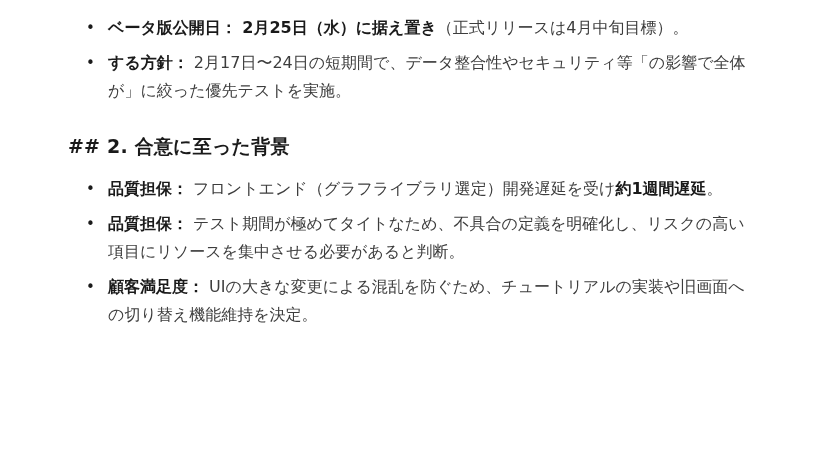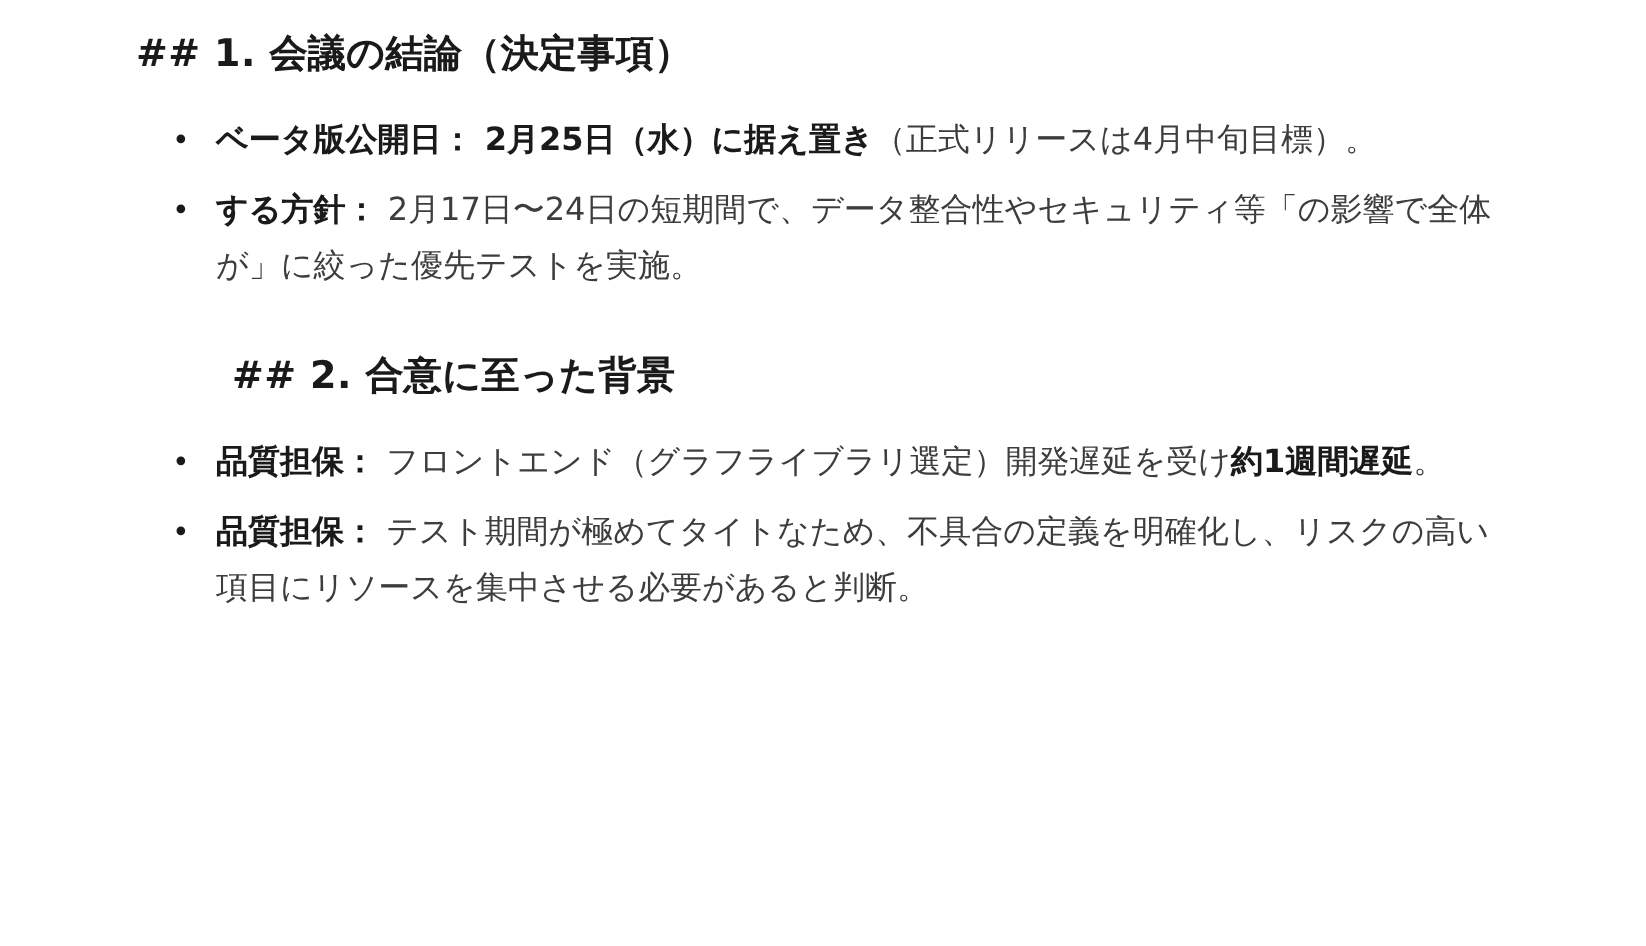--- a/index.html
+++ b/index.html
@@ -18,21 +18,20 @@
   .section-heading {
     font-size: 19px;
     line-height: 26px;
     font-weight: 700;
     color: var(--heading-color, #1a1a1a);
     letter-spacing: 0.2px;
     margin-bottom: 16px;
   }
   .section + .section .section-heading {
     margin-top: 28px;
-    margin-left: 48px;
   }
   ul.bullets {
     list-style: none;
     padding-left: 40px;
     max-width: 690px;
   }
   ul.bullets li {
     position: relative;
     font-size: 16px;
     line-height: 28px;
@@ -52,28 +51,28 @@
     font-weight: 700;
     color: var(--heading-color, #1a1a1a);
   }
 </style>
 </head>
 <body style="background: rgb(255, 255, 255);">
 
 <main class="doc">
 
   <section class="section">
-    <h2 class="section-heading">## 1. 会議の結論（決定事項）</h2>
     <ul class="bullets">
         <li><span class="run run-bold">ベータ版公開日： 2月25日（水）に据え置き</span><span class="run">（正式リリースは4月中旬目標）。</span></li>
         <li><span class="run run-bold">する方針：</span><span class="run"> 2月17日〜24日の短期間で、データ整合性やセキュリティ等「の影響で全体が」に絞った優先テストを実施。</span></li>
       </ul>
   </section>
 
   <section class="section">
     <h2 class="section-heading">## 2. 合意に至った背景</h2>
     <ul class="bullets">
         <li><span class="run run-bold">品質担保：</span><span class="run"> フロントエンド（グラフライブラリ選定）開発遅延を受け</span><span class="run run-bold">約1週間遅延</span><span class="run">。</span></li>
         <li><span class="run run-bold">品質担保：</span><span class="run"> テスト期間が極めてタイトなため、不具合の定義を明確化し、リスクの高い項目にリソースを集中させる必要があると判断。</span></li>
+        <li><span class="run run-bold">顧客満足度：</span><span class="run"> UIの大きな変更による混乱を防ぐため、チュートリアルの実装や旧画面への切り替え機能維持を決定。</span></li>
       </ul>
   </section>
 
 </main>
 
 </body></html>

